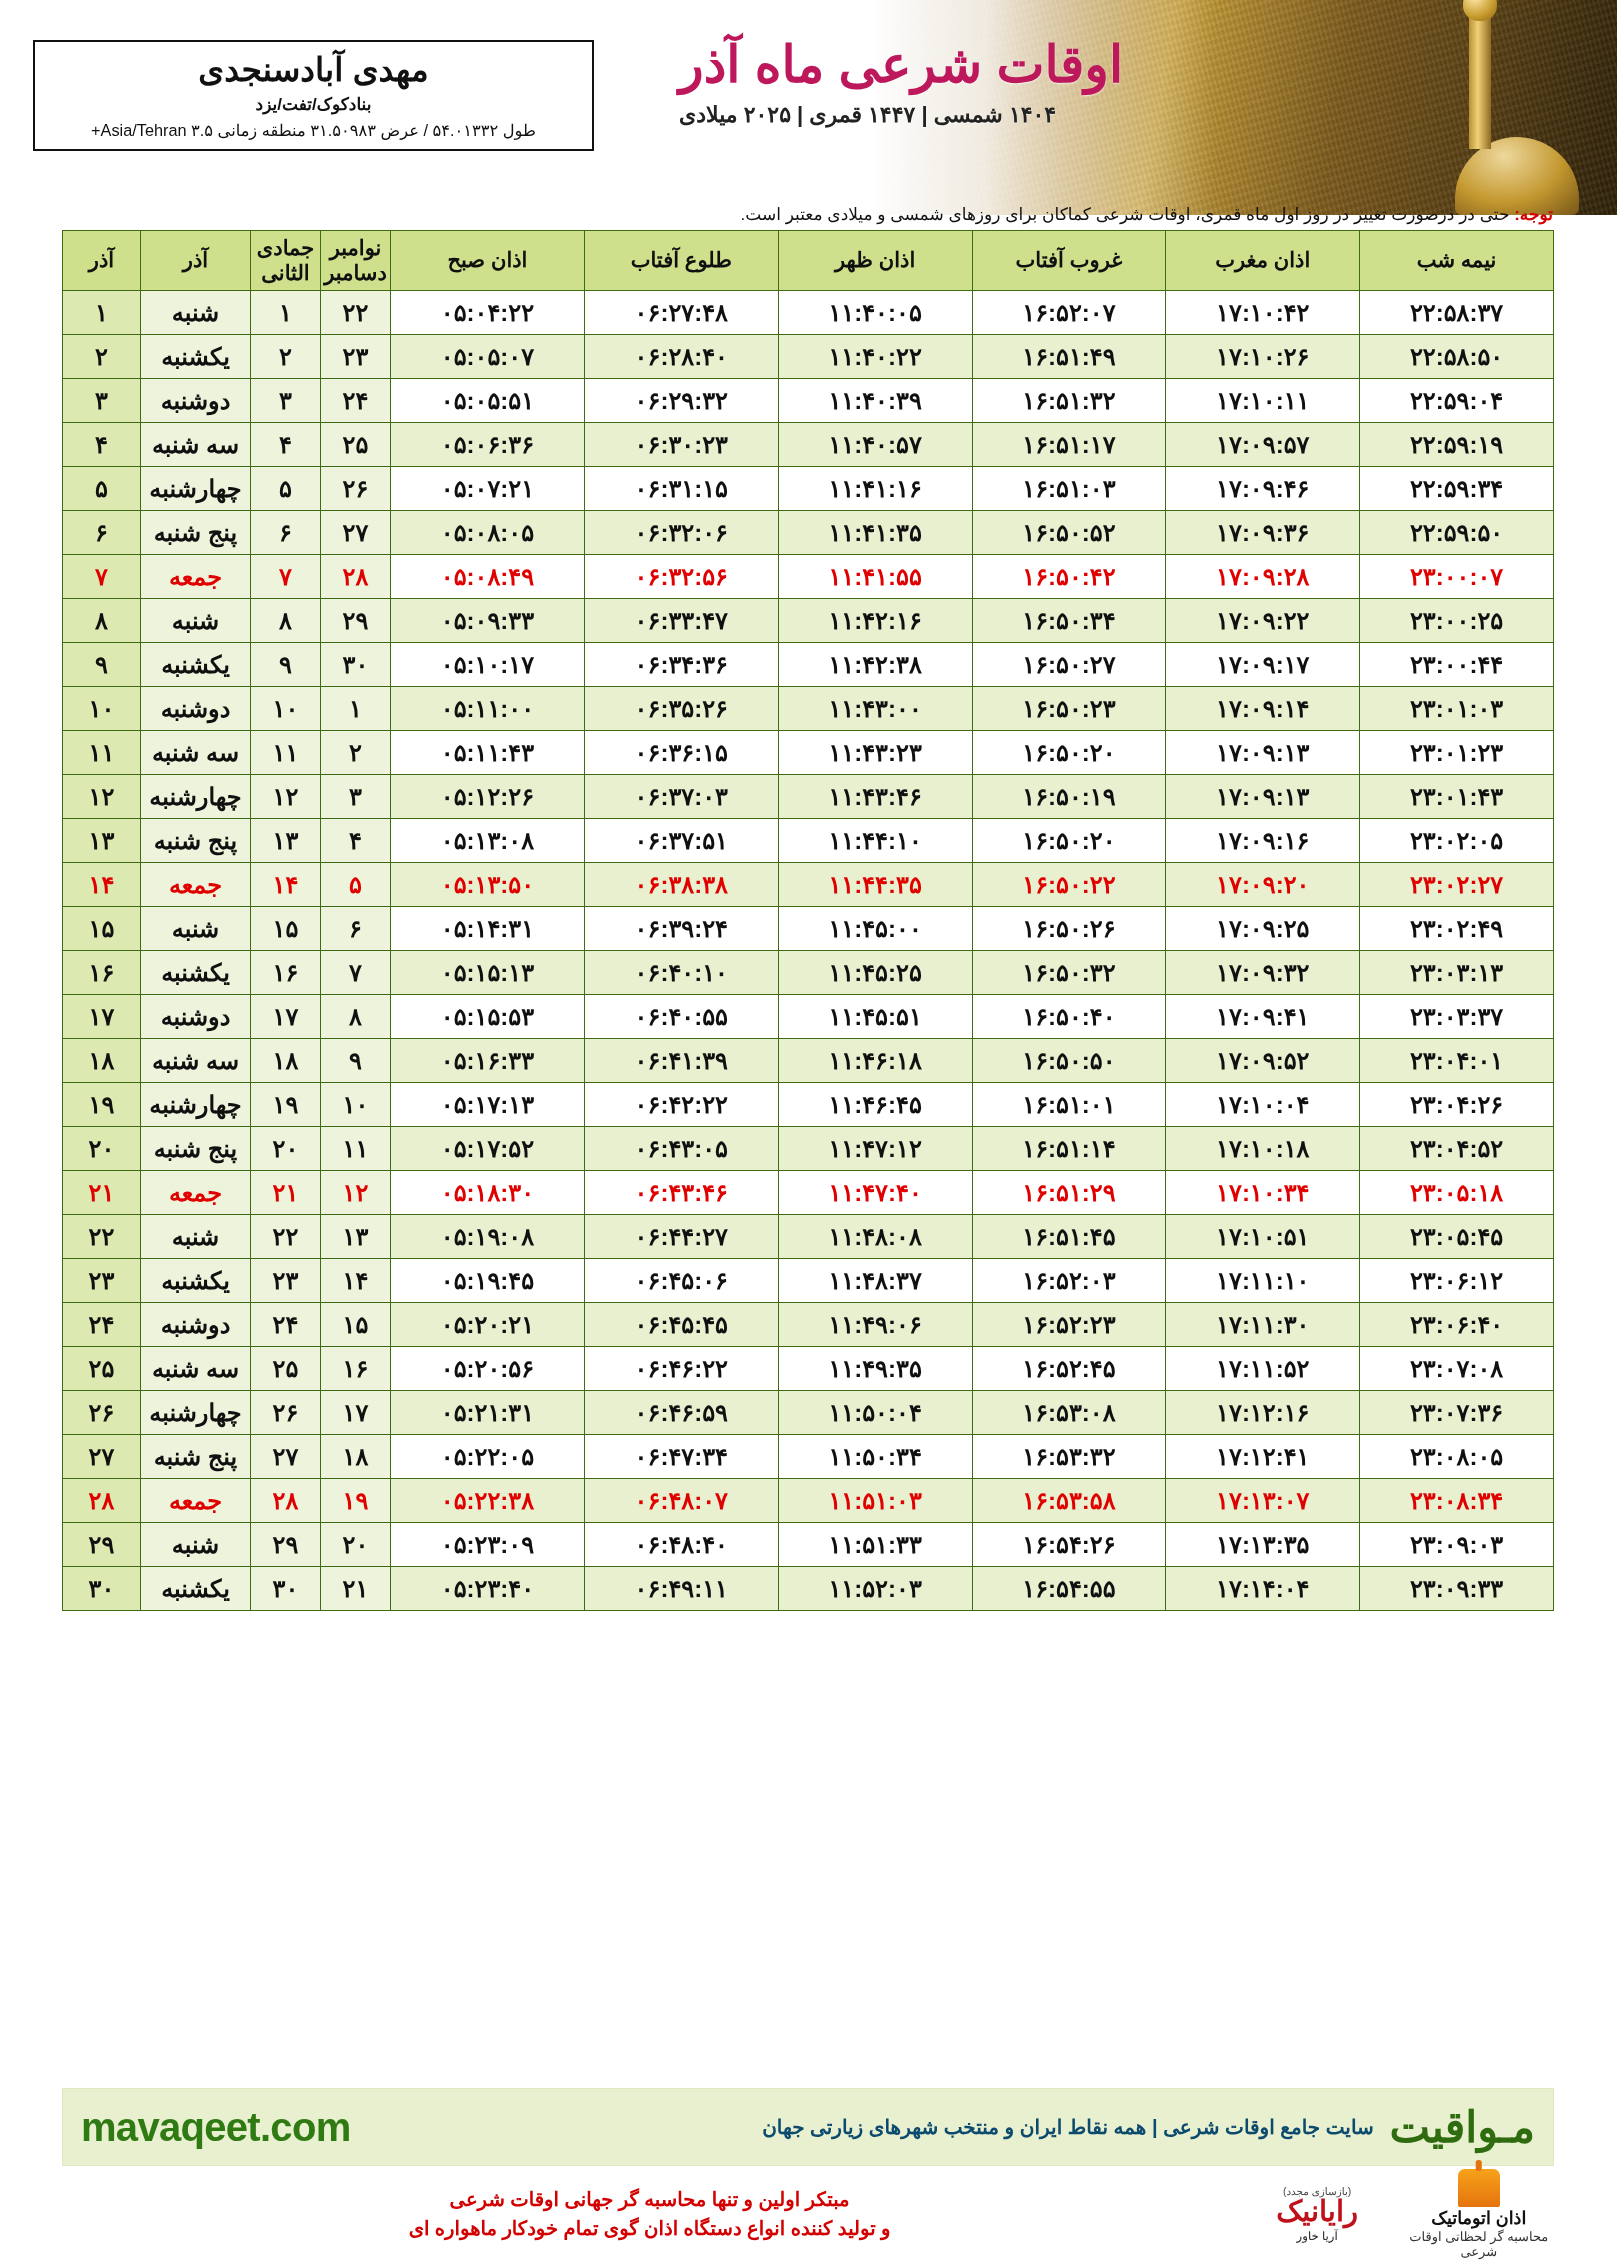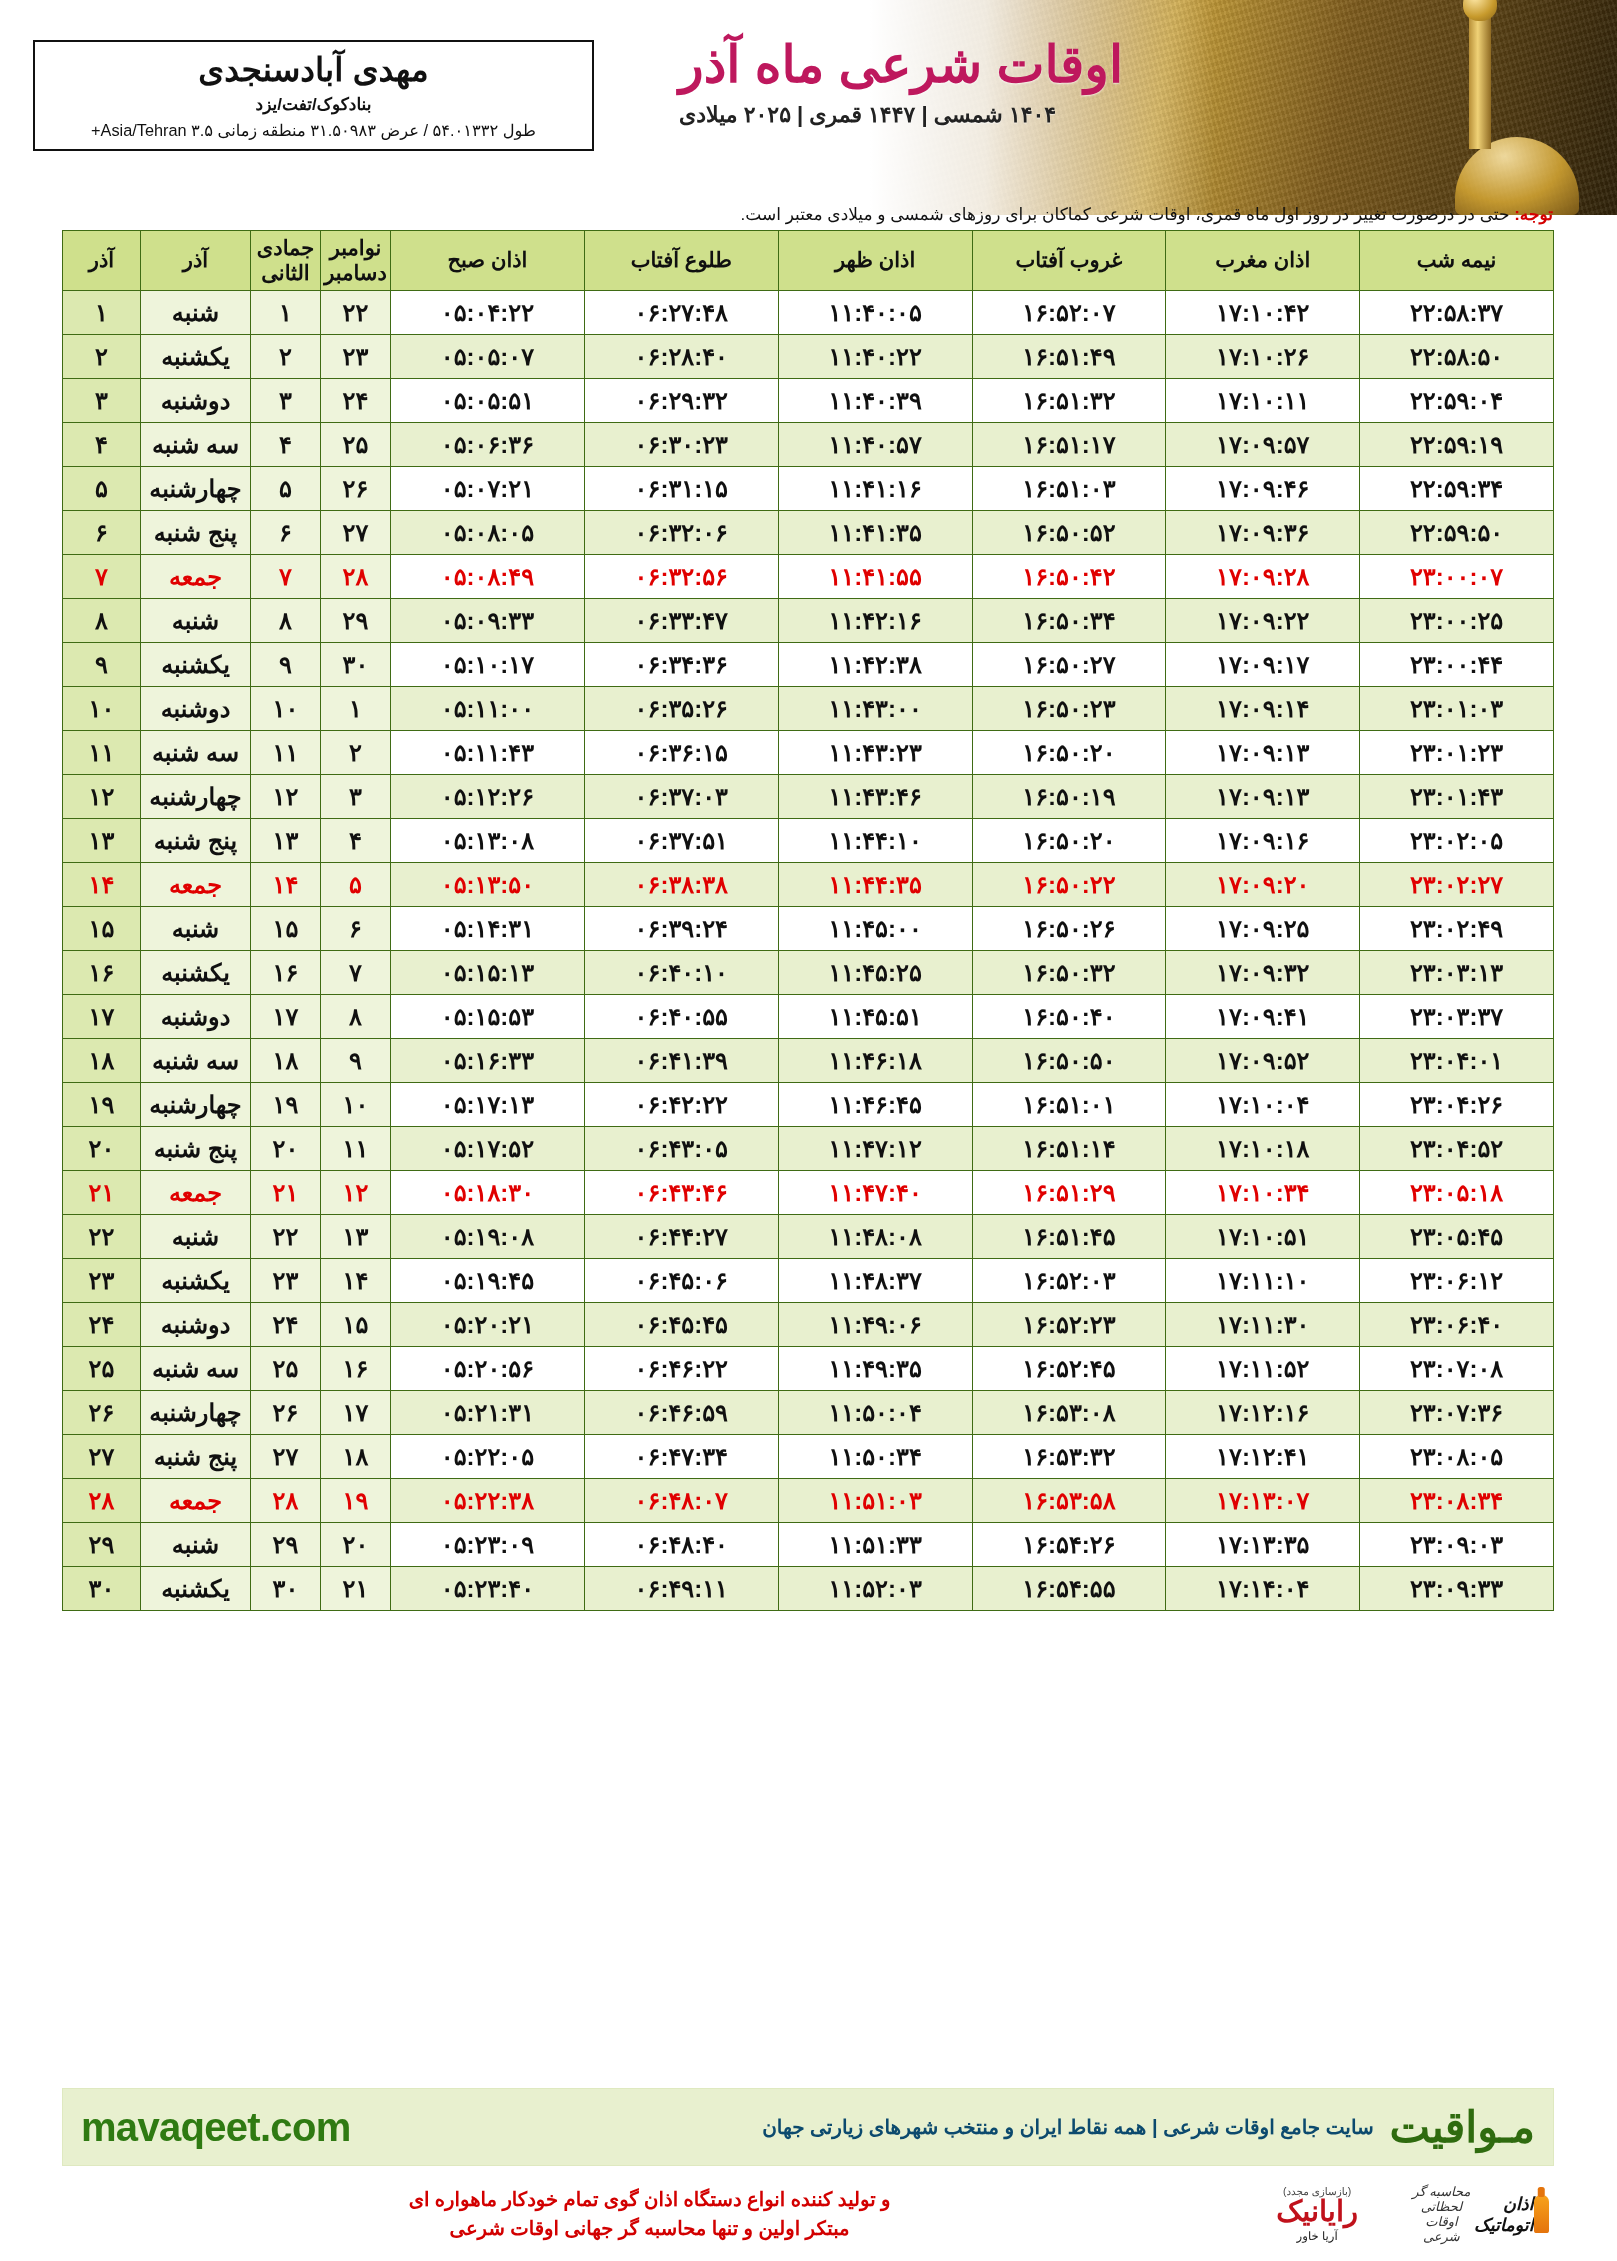--- a/index.html
+++ b/index.html
@@ -248,23 +248,22 @@
   }
   .logos {
     display: flex;
     align-items: center;
     gap: 11.7px;
     margin-right: 5.2px;
   }
   .logo-azangoo {
     width: 140px;
     display: flex;
-    flex-direction: row;
+    flex-direction: column;
     align-items: center;
-    font-style: italic;
   }
   .logo-azangoo .ico {
     width: 42px; height: 38px;
     background: linear-gradient(180deg,#f7a21b,#e4740d);
     border-radius: 6.5px 6.5px 2.6px 2.6px;
     position: relative;
   }
   .logo-azangoo .ico:after {
     content:"";
     position:absolute; left:50%; top:-8.5px; transform:translateX(-50%);
@@ -724,18 +723,18 @@
         <div class="t1">اذان اتوماتیک</div>
         <div class="t2">محاسبه گر لحظاتی اوقات شرعی</div>
       </div>
       <div class="logo-rayanic">
         <div class="t3">(بازسازی مجدد)</div>
         <div class="t1">رایانیک</div>
         <div class="t2">آریا خاور</div>
       </div>
     </div>
     <div class="foot-red">
+      <div>مبتکر اولین و تنها محاسبه گر جهانی اوقات شرعی</div>
       <div>و تولید کننده انواع دستگاه اذان گوی تمام خودکار ماهواره ای</div>
-      <div>مبتکر اولین و تنها محاسبه گر جهانی اوقات شرعی</div>
     </div>
   </div>
 </div>
 
 
 </body></html>

